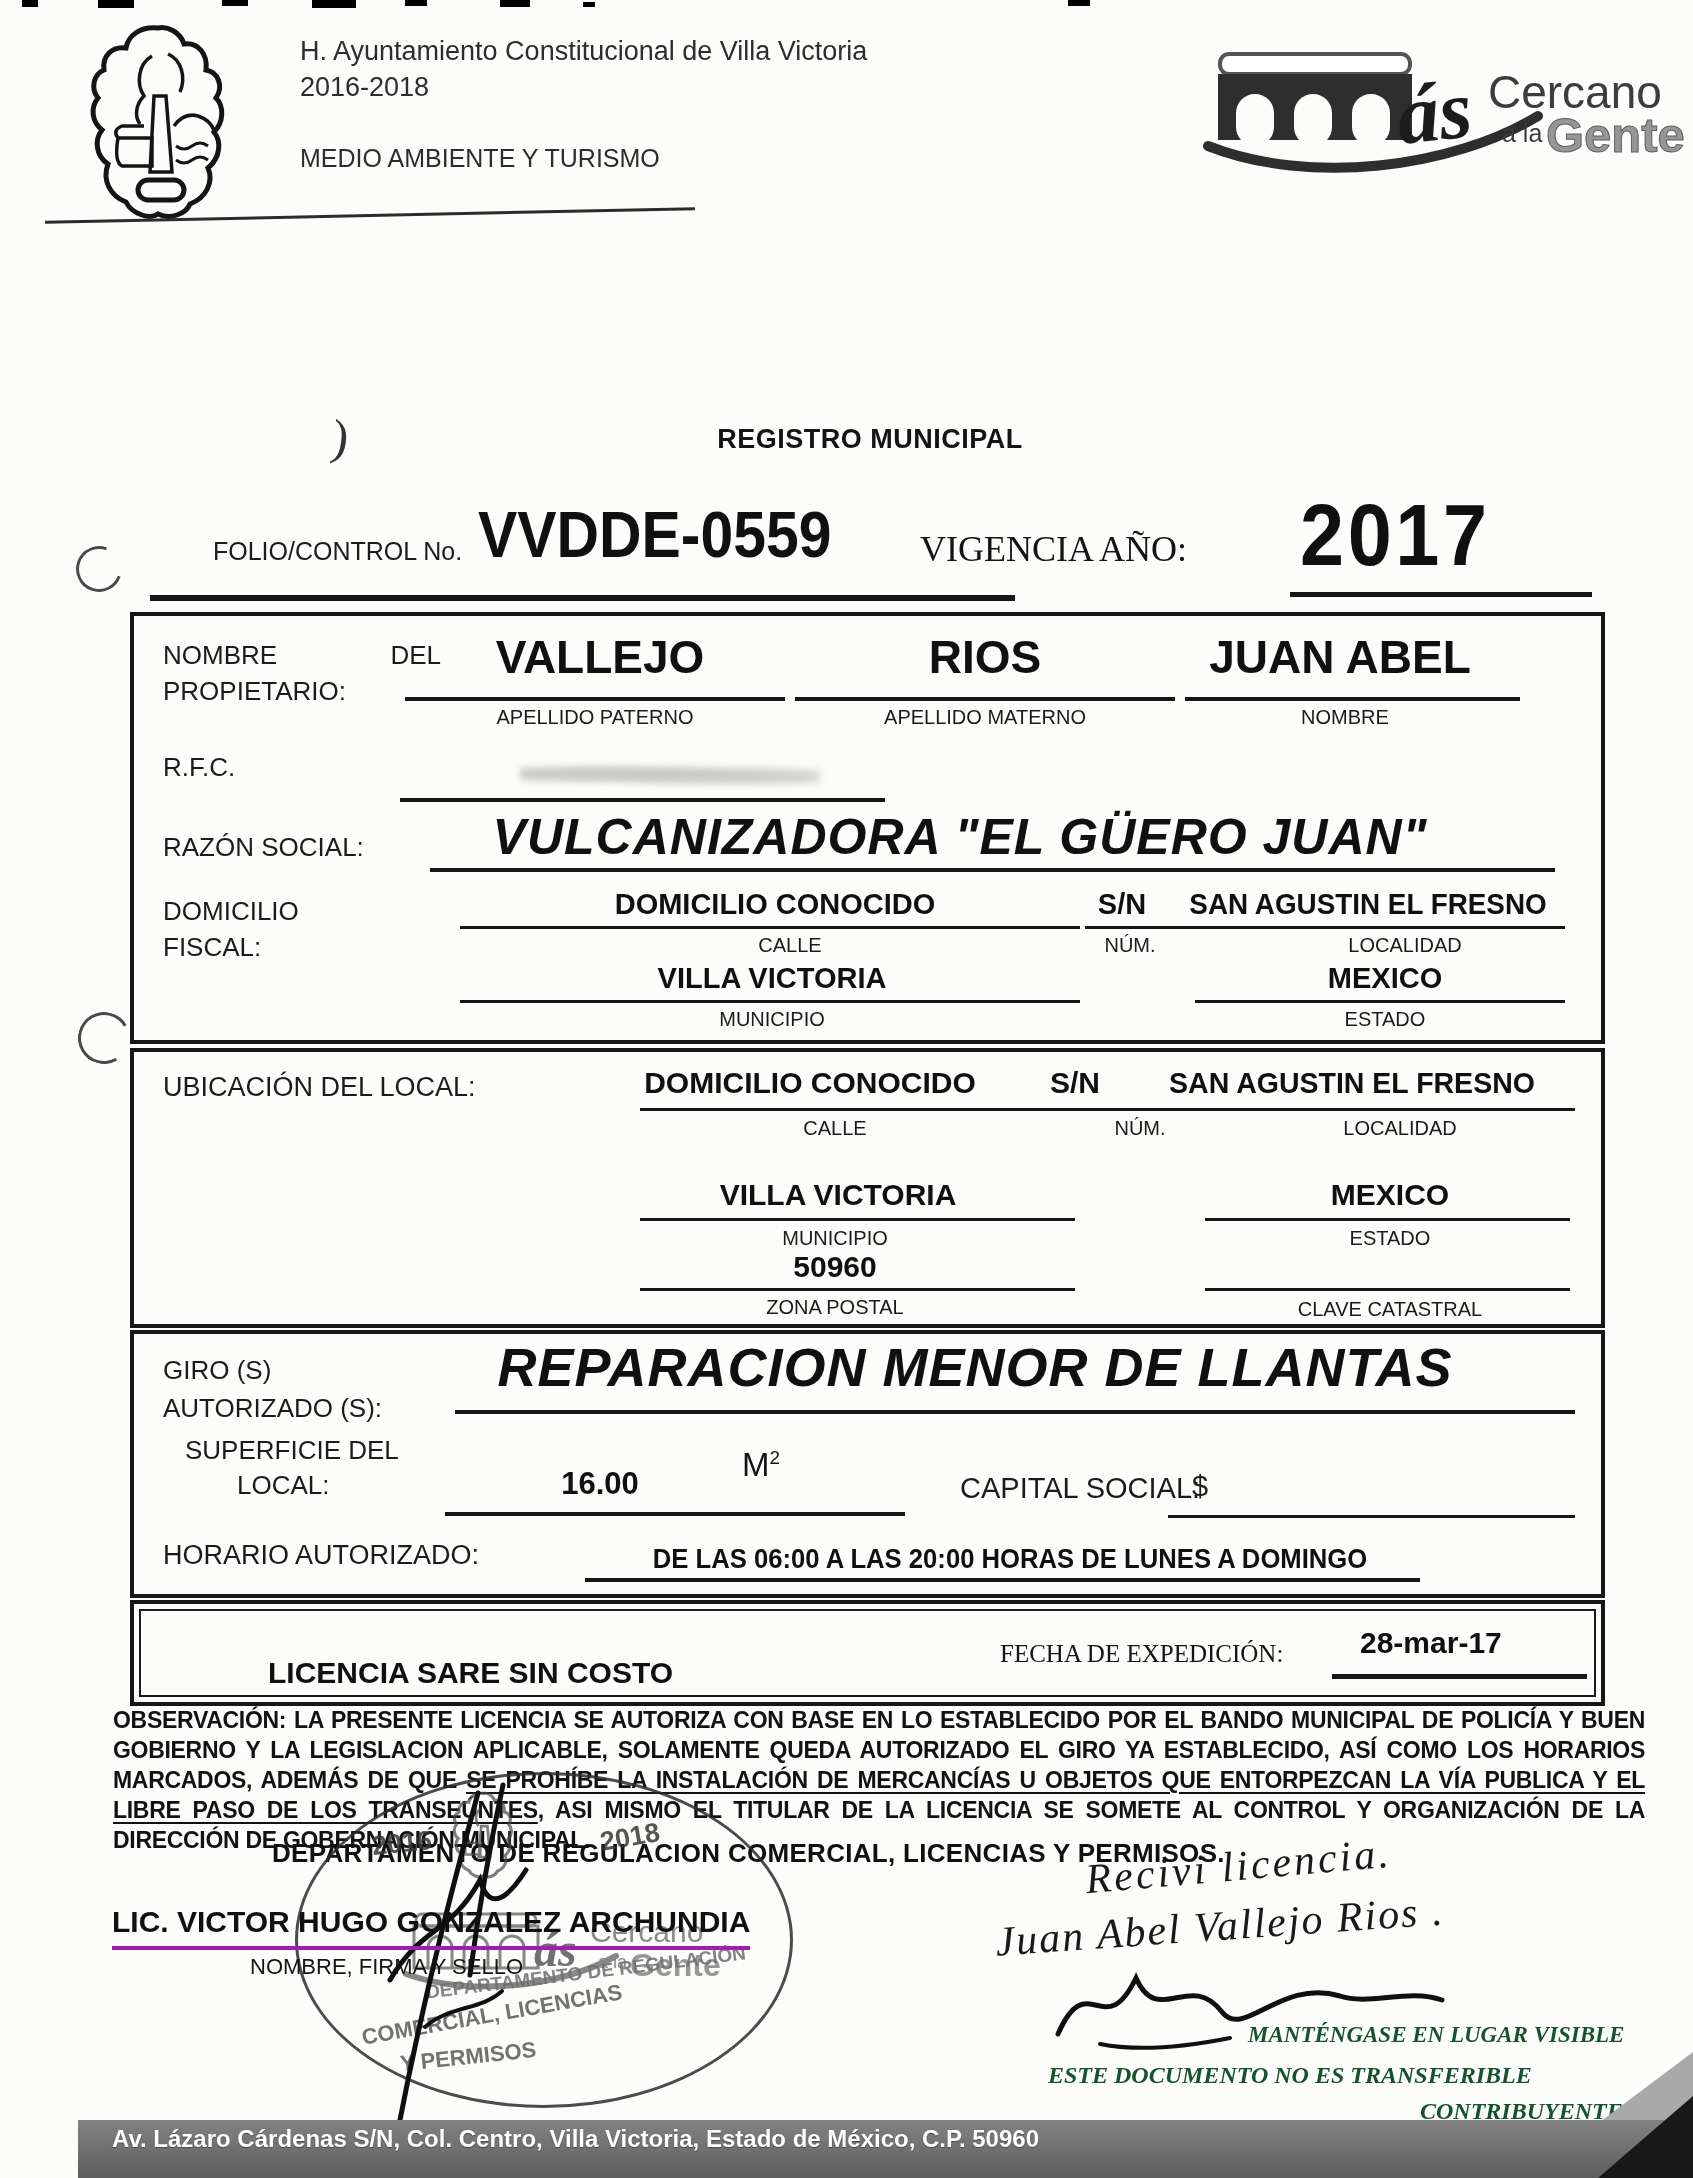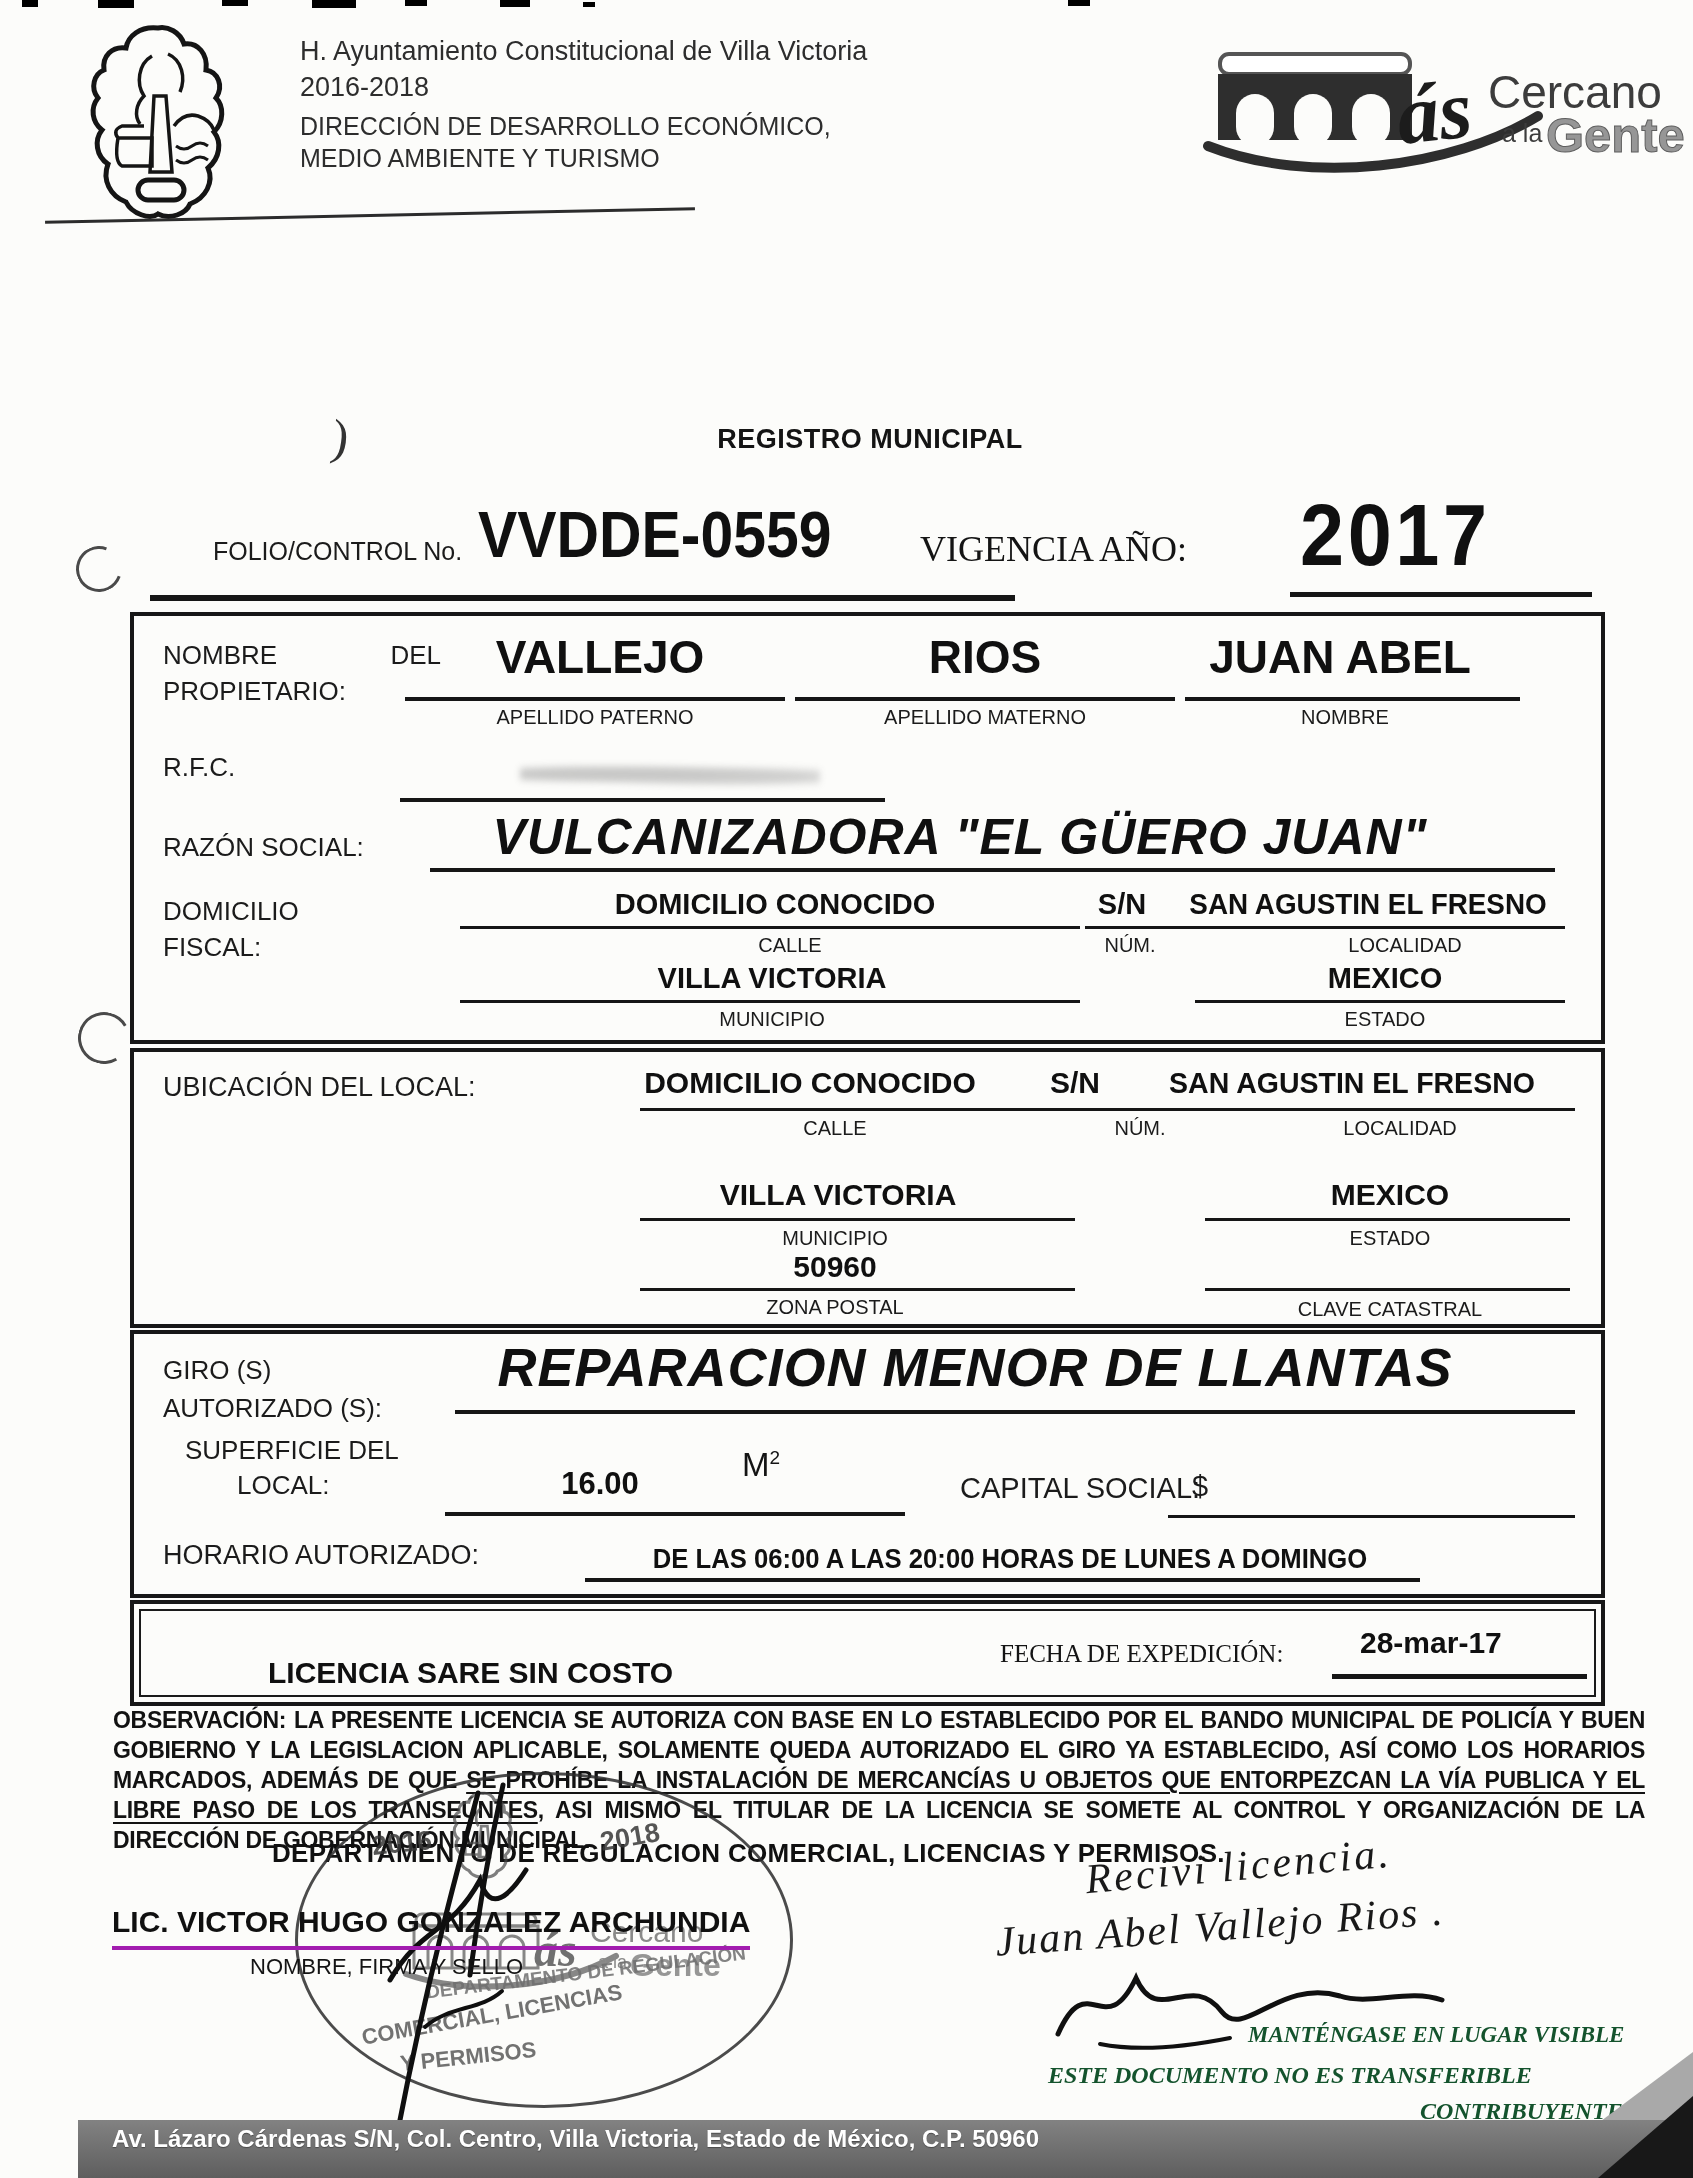--- a/index.html
+++ b/index.html
@@ -46,21 +46,20 @@
     <path d="M64,34 C50,42 48,62 56,74 C48,82 46,94 52,102 M80,32 C94,38 98,56 92,70" fill="none" stroke="#151515" stroke-width="3.5"></path>
     <path d="M66,74 L78,74 L84,150 L62,150 Z" fill="none" stroke="#151515" stroke-width="3.5"></path>
     <path d="M86,104 q10,-14 24,-10 q12,4 16,14" fill="none" stroke="#151515" stroke-width="3.5"></path>
     <path d="M88,124 q8,6 16,0 q8,-6 16,0 M88,138 q8,6 16,0 q8,-6 16,0" fill="none" stroke="#151515" stroke-width="3"></path>
     <path d="M30,116 h34 v28 h-30 q-8,-4 -4,-28 z M30,116 q-6,-8 4,-12 h22" fill="none" stroke="#151515" stroke-width="3.5"></path>
     <rect x="50" y="158" width="46" height="20" rx="10" fill="none" stroke="#151515" stroke-width="5"></rect>
   </svg>
 
   <div class="abs" style="left:300px;top:36px;font-size:27px;color:#2d2d2d;">H. Ayuntamiento Constitucional de Villa Victoria</div>
   <div class="abs" style="left:300px;top:72px;font-size:27px;color:#2d2d2d;">2016-2018</div>
-  <div class="abs" style="left:300px;top:112px;font-size:25px;color:#2d2d2d;">DIRECCIÓN DE DESARROLLO ECONÓMICO,</div>
   <div class="abs" style="left:300px;top:144px;font-size:25px;color:#2d2d2d;">MEDIO AMBIENTE Y TURISMO</div>
   <div class="line" style="left:45px;top:214px;width:650px;height:3px;transform:rotate(-1.2deg);background:#2c2c2c;"></div>
 
   <svg class="abs" style="left:1190px;top:28px;" width="505" height="152" viewBox="0 0 505 152">
     <path d="M18,118 C120,158 262,140 348,88" fill="none" stroke="#2e2e2e" stroke-width="10" stroke-linecap="round"></path>
     <rect x="30" y="26" width="190" height="20" rx="9" fill="#ffffff" stroke="#555555" stroke-width="4"></rect>
     <rect x="28" y="46" width="194" height="66" fill="#2e2e2e"></rect>
     <rect x="46" y="66" width="38" height="52" rx="19" fill="#fcfcfa"></rect>
     <rect x="104" y="66" width="38" height="52" rx="19" fill="#fcfcfa"></rect>
     <rect x="162" y="66" width="38" height="52" rx="19" fill="#fcfcfa"></rect>

